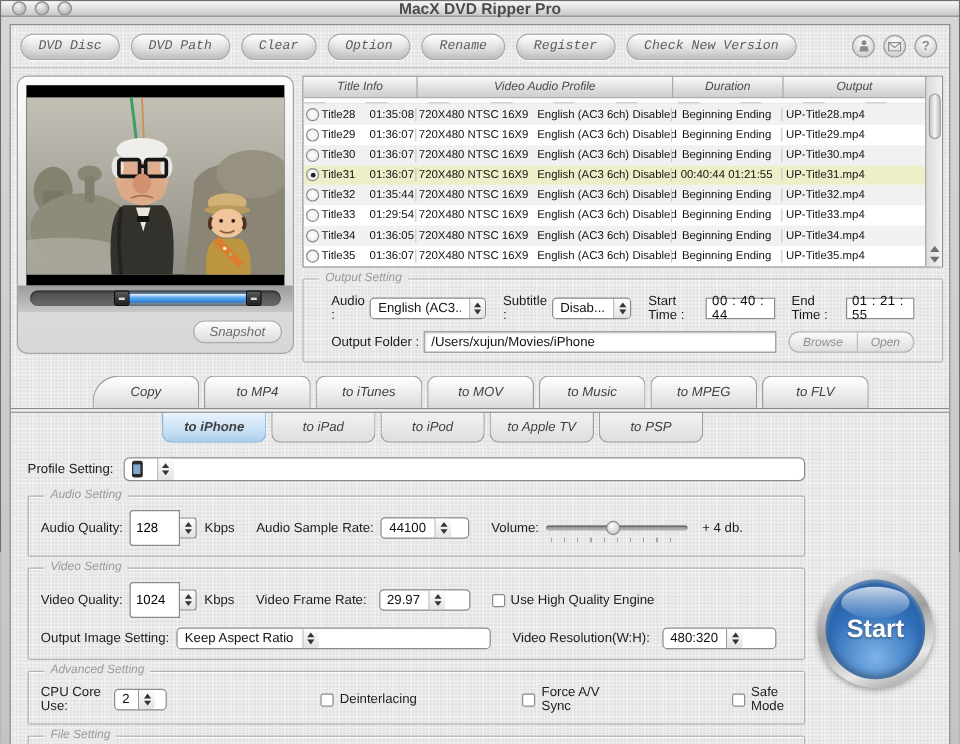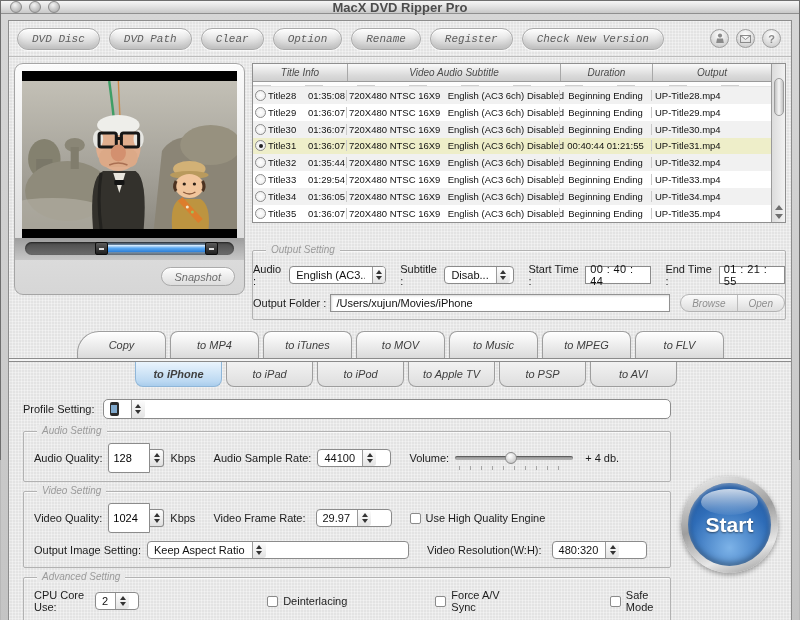--- a/index.html
+++ b/index.html
@@ -65,21 +65,21 @@
   .vscroll { width:14px; border-left:1px solid #9a9a9a; background:linear-gradient(90deg,#dcdcdc,#f2f2f2); display:flex; flex-direction:column; align-items:center; }
   .vthumb { width:10px; height:38px; margin-top:14px; border-radius:5px; background:linear-gradient(90deg,#c2c2c2,#f5f5f5 50%,#c2c2c2); border:1px solid #9d9d9d; }
   .varrows { margin-top:auto; display:flex; flex-direction:column; gap:4px; padding-bottom:3px; }
   .tri-up { width:0; height:0; border-left:4px solid transparent; border-right:4px solid transparent; border-bottom:5px solid #6f6f6f; }
   .tri-dn { width:0; height:0; border-left:4px solid transparent; border-right:4px solid transparent; border-top:5px solid #6f6f6f; }
 
   
   .gbox { position:relative; border:1px solid #b2b2b2; border-radius:2px; box-shadow:inset 0 1px 0 rgba(255,255,255,.7); }
   .gbox > .legend { position:absolute; top:-7px; left:13px; padding:0 5px; background:#e9e9e9; font-style:italic; font-size:10px; color:#9a9a9a; }
 
-  .outset { margin-top:27px; padding:12px 0 7px; }
+  .outset { margin-top:9px; padding:12px 23px 7px; }
   .row { display:flex; align-items:center; }
   .lab { font-size:11px; color:#1c1c1c; }
   .popup { display:inline-flex; align-items:center; background:#fff; border:1px solid #8b8b8b; border-radius:4px; height:18px; padding-left:6px; font-size:11px; color:#111; }
   .popup .stepper { margin-left:7px; align-self:stretch; border-left:1px solid #9a9a9a; width:14px; display:flex; flex-direction:column; align-items:center; justify-content:center; gap:2px; background:linear-gradient(#fdfdfd,#e3e3e3); border-radius:0 3px 3px 0; }
   .stp-up { width:0;height:0;border-left:3px solid transparent;border-right:3px solid transparent;border-bottom:4px solid #333; }
   .stp-dn { width:0;height:0;border-left:3px solid transparent;border-right:3px solid transparent;border-top:4px solid #333; }
   .timefield { background:#fff; border:1px solid #8b8b8b; height:18px; padding:0 4px; font-size:11px; color:#111; display:flex; align-items:center; letter-spacing:.4px; }
   .textinput { background:#fff; border:1px solid #919191; box-shadow:inset 1px 1px 2px rgba(0,0,0,.15); height:18px; font-size:11px; color:#111; display:flex; align-items:center; padding:0 5px; }
   .minipills { display:flex; border:1px solid #b3b3b3; border-radius:10px; overflow:hidden; background:linear-gradient(#fbfbfb,#dedede); height:18px; }
   .minipills span { padding:0 11px; font-style:italic; font-size:10px; color:#8e8e8e; display:flex; align-items:center; }
@@ -230,21 +230,21 @@
         <div class="previewfoot">
           <div class="snapbtn">Snapshot</div>
         </div>
       </div>
 
       <div class="tablecol">
         <div class="tablewrap">
           <div class="tgrid">
             <div class="thead">
               <span class="hc1">Title Info</span>
-              <span class="hc2">Video Audio Subtitle</span>
+              <span class="hc2">Video Audio Profile</span>
               <span class="hc3">Duration</span>
               <span class="hc4">Output</span>
             </div>
             <div class="sliver"></div>
 
             <div class="trow">
               <span class="radio"></span>
               <span class="c-title">Title28</span>
               <span class="c-time">01:35:08</span>
               <span class="c-video">720X480 NTSC 16X9</span>
@@ -378,21 +378,20 @@
       <div class="tab1">to MPEG</div>
       <div class="tab1">to FLV</div>
     </div>
     <div class="tabsep"></div>
     <div class="tabs2">
       <div class="tab2 active">to iPhone</div>
       <div class="tab2">to iPad</div>
       <div class="tab2">to iPod</div>
       <div class="tab2">to Apple TV</div>
       <div class="tab2">to PSP</div>
-      <div class="tab2">to AVI</div>
     </div>
 
     <div class="lower">
       <div class="profrow">
         <span class="lab">Profile Setting:</span>
         <span class="popup profpopup">
           <span class="phoneicon"></span>
           <span class="stepper">
                 <i class="stp-up"></i>
                 <i class="stp-dn"></i>

